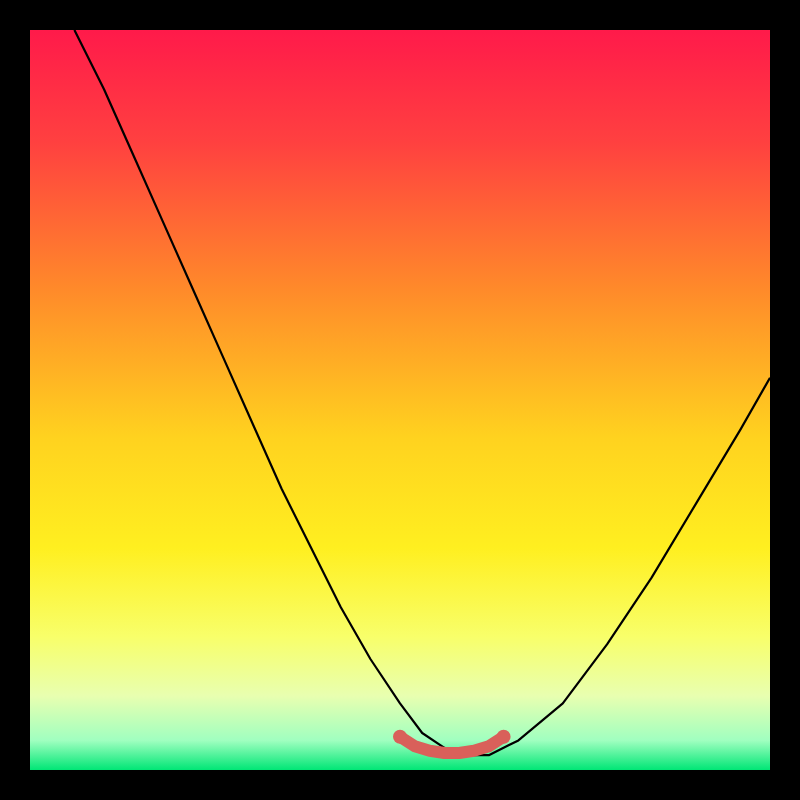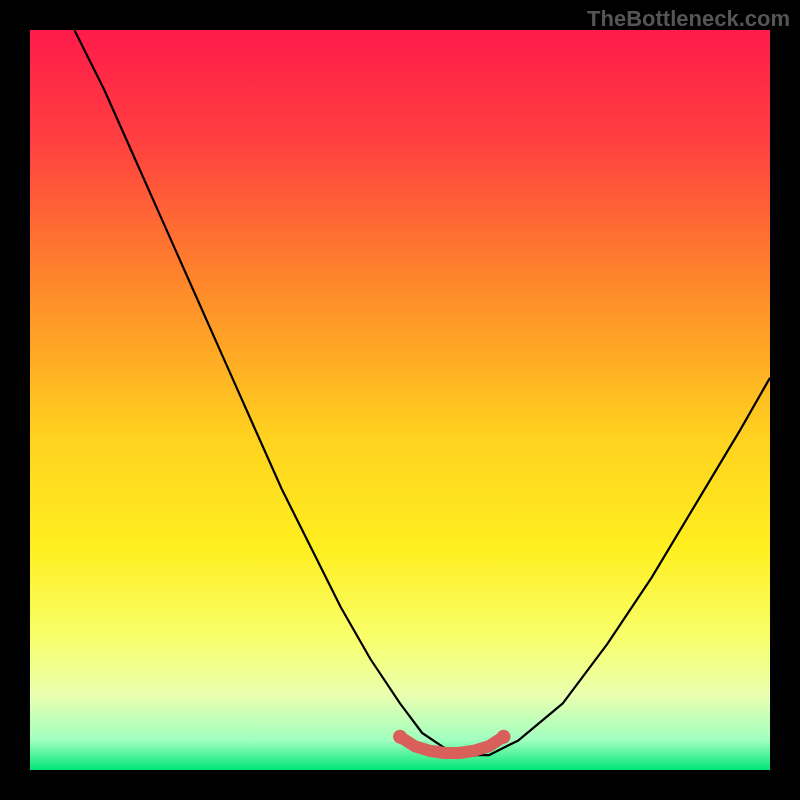--- a/index.html
+++ b/index.html
@@ -34,21 +34,20 @@
     width: 740px;
     height: 740px;
     overflow: hidden;
   }
   svg { display: block; }
 </style>
 </head>
 <body>
 
 <div class="container">
-  <div class="watermark">TheBottleneck.com</div>
   <div class="plot-area">
     <svg id="chart-svg" width="740" height="740" viewBox="0 0 740 740">
         <defs>
           <linearGradient id="bg-grad" x1="0" y1="0" x2="0" y2="1">
             <stop offset="0%" stop-color="#ff1a4a"></stop>
             <stop offset="15%" stop-color="#ff4040"></stop>
             <stop offset="35%" stop-color="#ff8a2a"></stop>
             <stop offset="55.00000000000001%" stop-color="#ffd21f"></stop>
             <stop offset="70%" stop-color="#ffef20"></stop>
             <stop offset="82%" stop-color="#f8ff6a"></stop>

